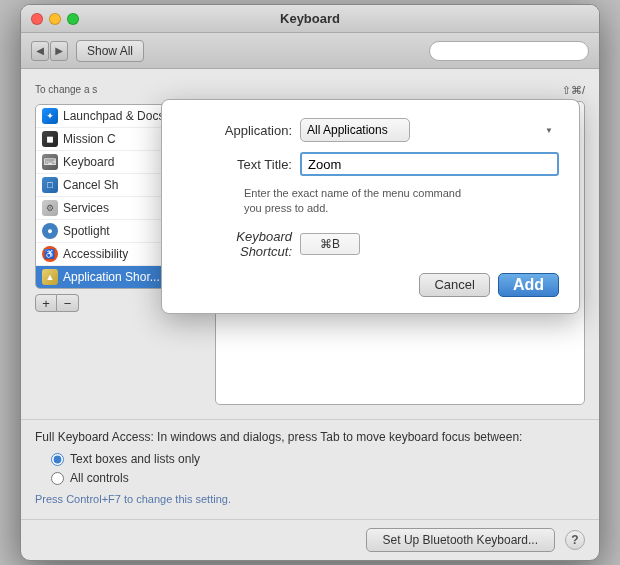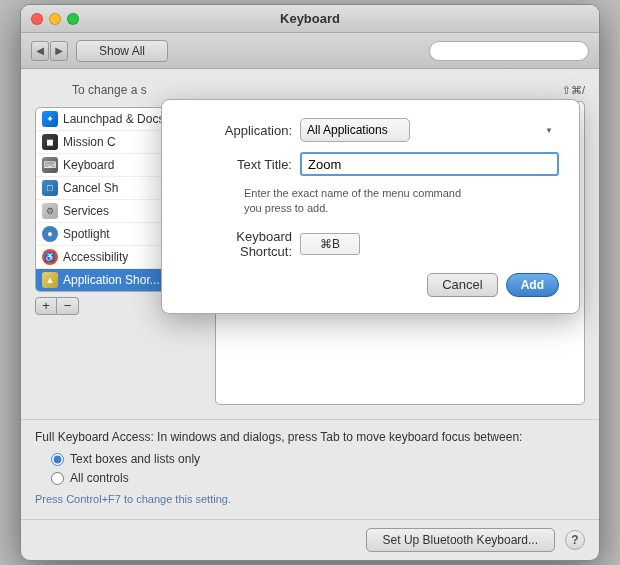--- a/index.html
+++ b/index.html
@@ -74,21 +74,21 @@
       border-radius: 3px;
       display: flex;
       align-items: center;
       justify-content: center;
       font-size: 10px;
       color: #555;
       cursor: pointer;
     }
     .show-all-btn {
       height: 22px;
-      padding: 0 22px;
+      padding: 0 10px;
       background: linear-gradient(to bottom, #e8e8e8, #d0d0d0);
       border: 1px solid #999;
       border-radius: 4px;
       font-size: 12px;
       color: #333;
       cursor: pointer;
     }
     .search-box {
       margin-left: auto;
       width: 160px;
@@ -117,25 +117,24 @@
       padding: 14px;
       gap: 10px;
       min-height: 350px;
       position: relative;
     }
     .sidebar {
       width: 170px;
       flex-shrink: 0;
     }
     .sidebar-hint {
-      font-size: 12px;
+      font-size: 10px;
       color: #555;
       margin-bottom: 8px;
       line-height: 1.3;
-      margin-left: 37px;
     }
     .sidebar-list {
       background: white;
       border: 1px solid #aaa;
       border-radius: 5px;
       overflow: hidden;
       list-style: none;
     }
     .sidebar-item {
       display: flex;
@@ -287,20 +286,21 @@
       align-items: center;
       margin-bottom: 14px;
       gap: 8px;
     }
     .shortcut-label {
       font-size: 13px;
       color: #333;
       text-align: right;
       width: 110px;
       flex-shrink: 0;
+      font-style: italic;
     }
     .shortcut-key-box {
       width: 60px;
       height: 22px;
       border: 1px solid #aaa;
       border-radius: 3px;
       background: linear-gradient(to bottom, #f8f8f8, #efefef);
       display: flex;
       align-items: center;
       justify-content: center;
@@ -320,22 +320,22 @@
       border-radius: 5px;
       font-size: 13px;
       cursor: pointer;
       color: #333;
     }
     .btn-add {
       height: 24px;
       padding: 0 14px;
       background: linear-gradient(to bottom, #6baee8, #3b7fce);
       border: 1px solid #2060a0;
-      border-radius: 12px;
-      font-size: 12px;
+      border-radius: 5px;
+      font-size: 16px;
       color: white;
       cursor: pointer;
       font-weight: bold;
     }
     .footer-area {
       padding: 10px 14px 14px;
       border-top: 1px solid #ccc;
     }
     .full-kbd-label {
       font-size: 12px;

